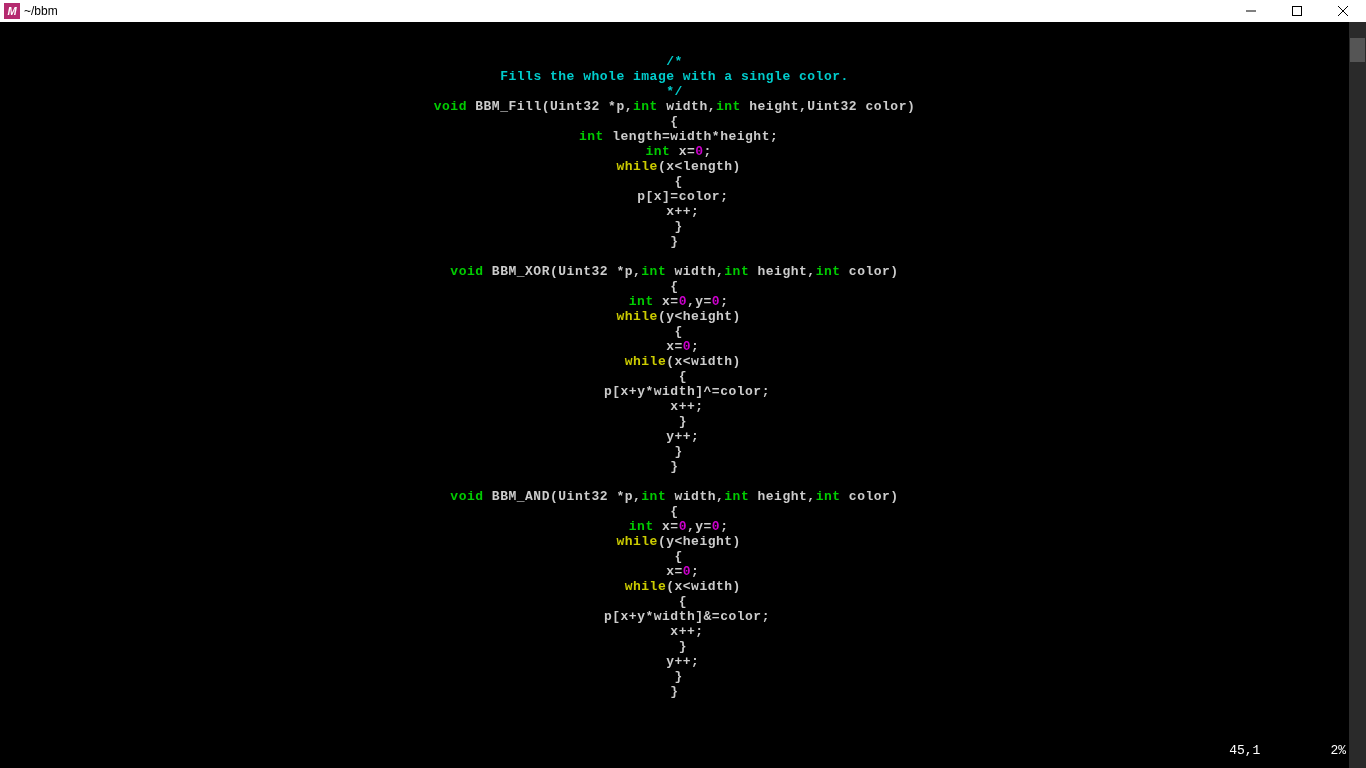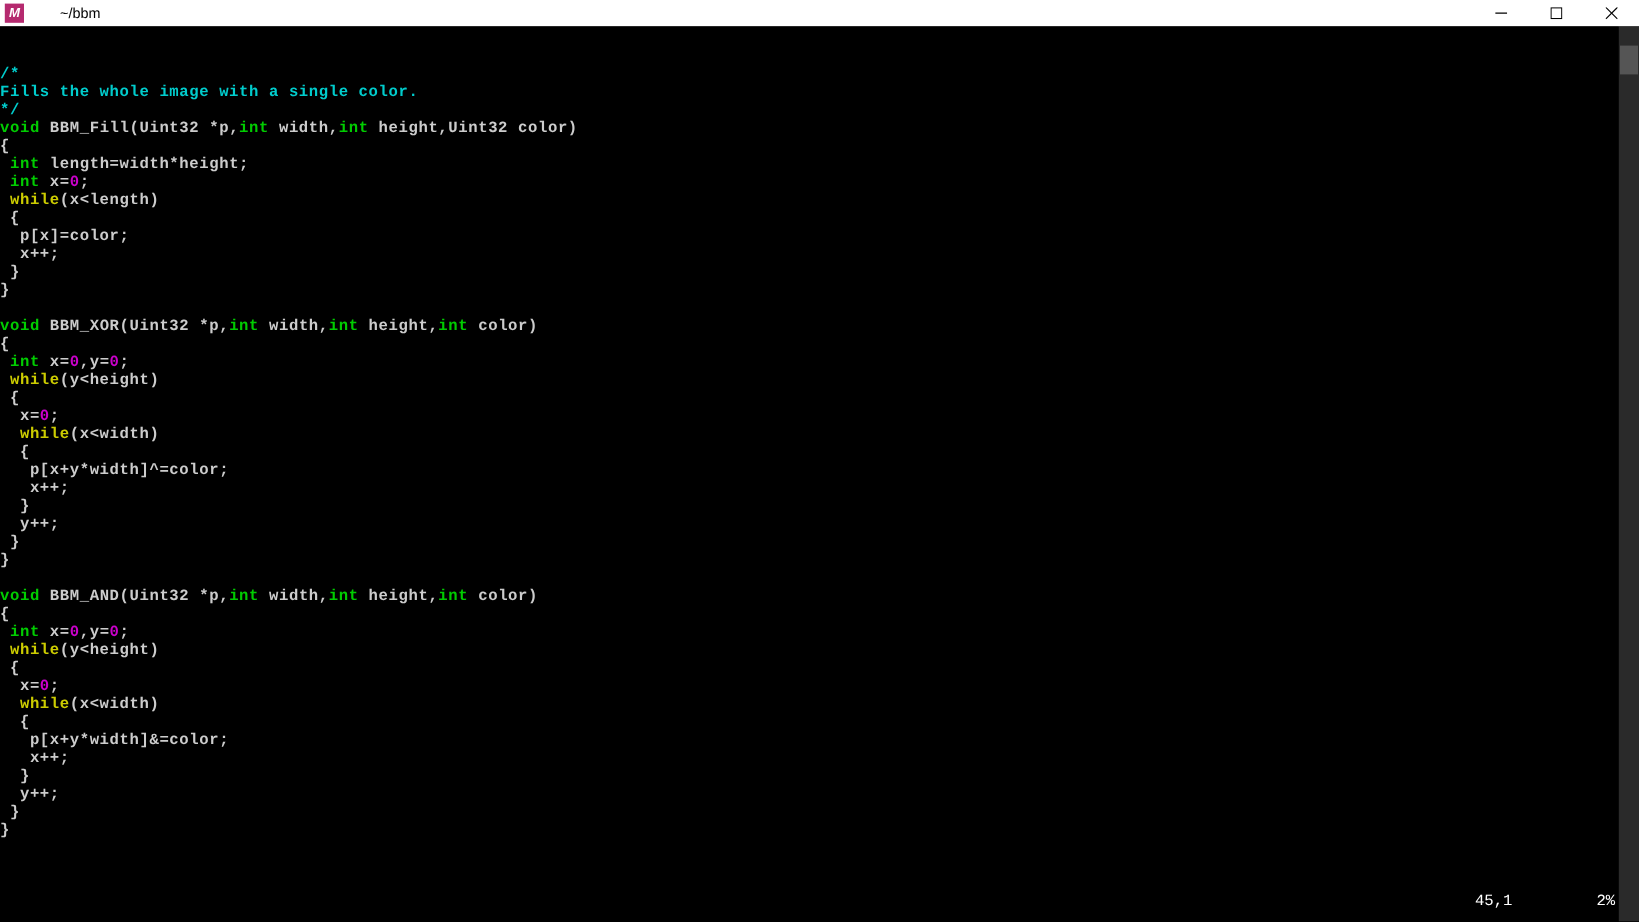--- a/index.html
+++ b/index.html
@@ -27,21 +27,21 @@
       background: #b52a6f;
       color: #fff;
       font-weight: bold;
       display: inline-flex;
       align-items: center;
       justify-content: center;
       margin: 0 4px 0 4px;
       font-size: 11px;
       font-style: italic;
     }
-    .title-text { flex: 0 0 auto; margin-left: 26px; }
+    .title-text { flex: 0 0 auto; }
     .title-spacer { flex: 1; }
     .win-btn {
       width: 46px;
       height: 22px;
       display: flex;
       align-items: center;
       justify-content: center;
       color: #000;
     }
     .win-btn svg { width: 10px; height: 10px; }
@@ -50,20 +50,21 @@
       top: 22px;
       left: 0;
       right: 17px;
       bottom: 0;
       background: #000;
       color: #ccc;
       white-space: pre;
       line-height: 15px;
       padding-top: 32px;
       letter-spacing: 0.5px;
+      text-align: center;
     }
     .scrollbar {
       position: absolute;
       top: 22px;
       right: 0;
       width: 17px;
       bottom: 0;
       background: #2a2a2a;
     }
     .scroll-thumb {

